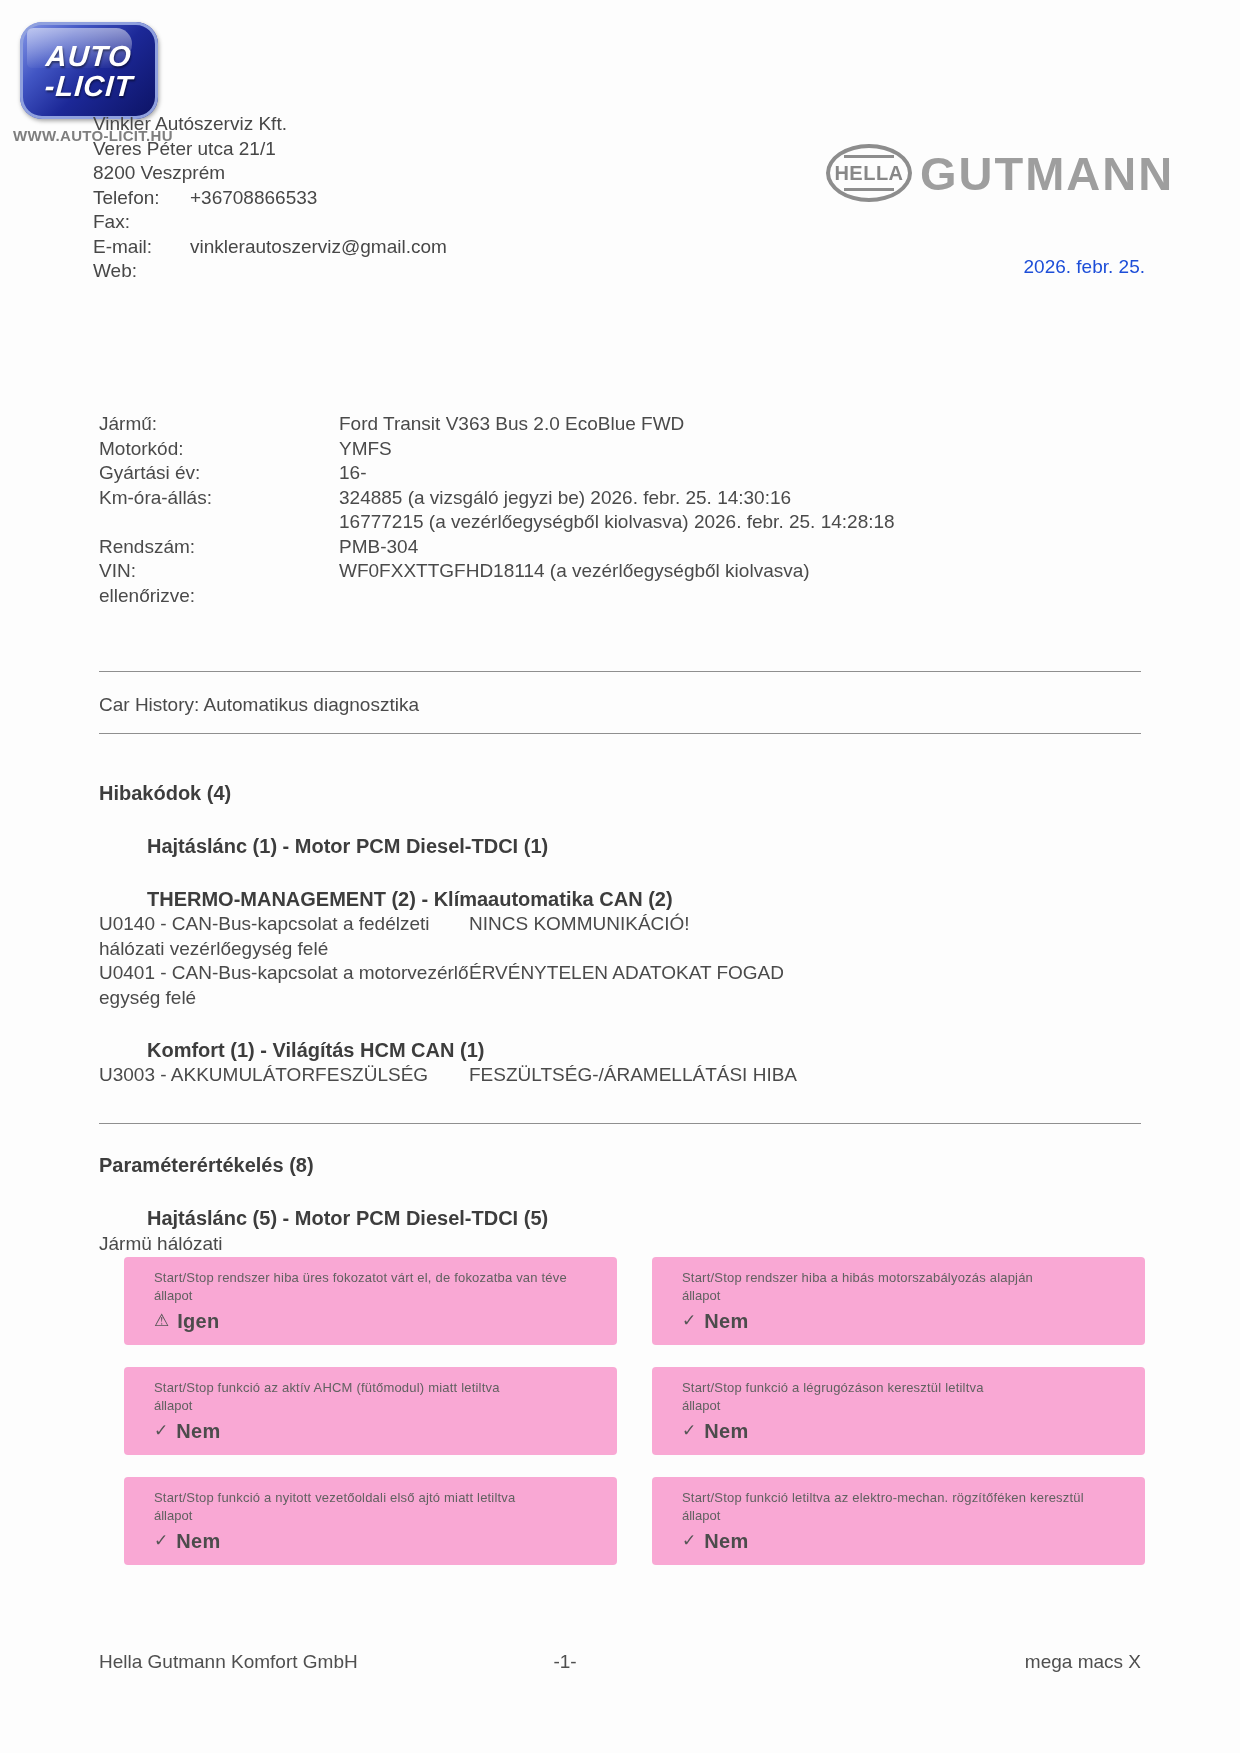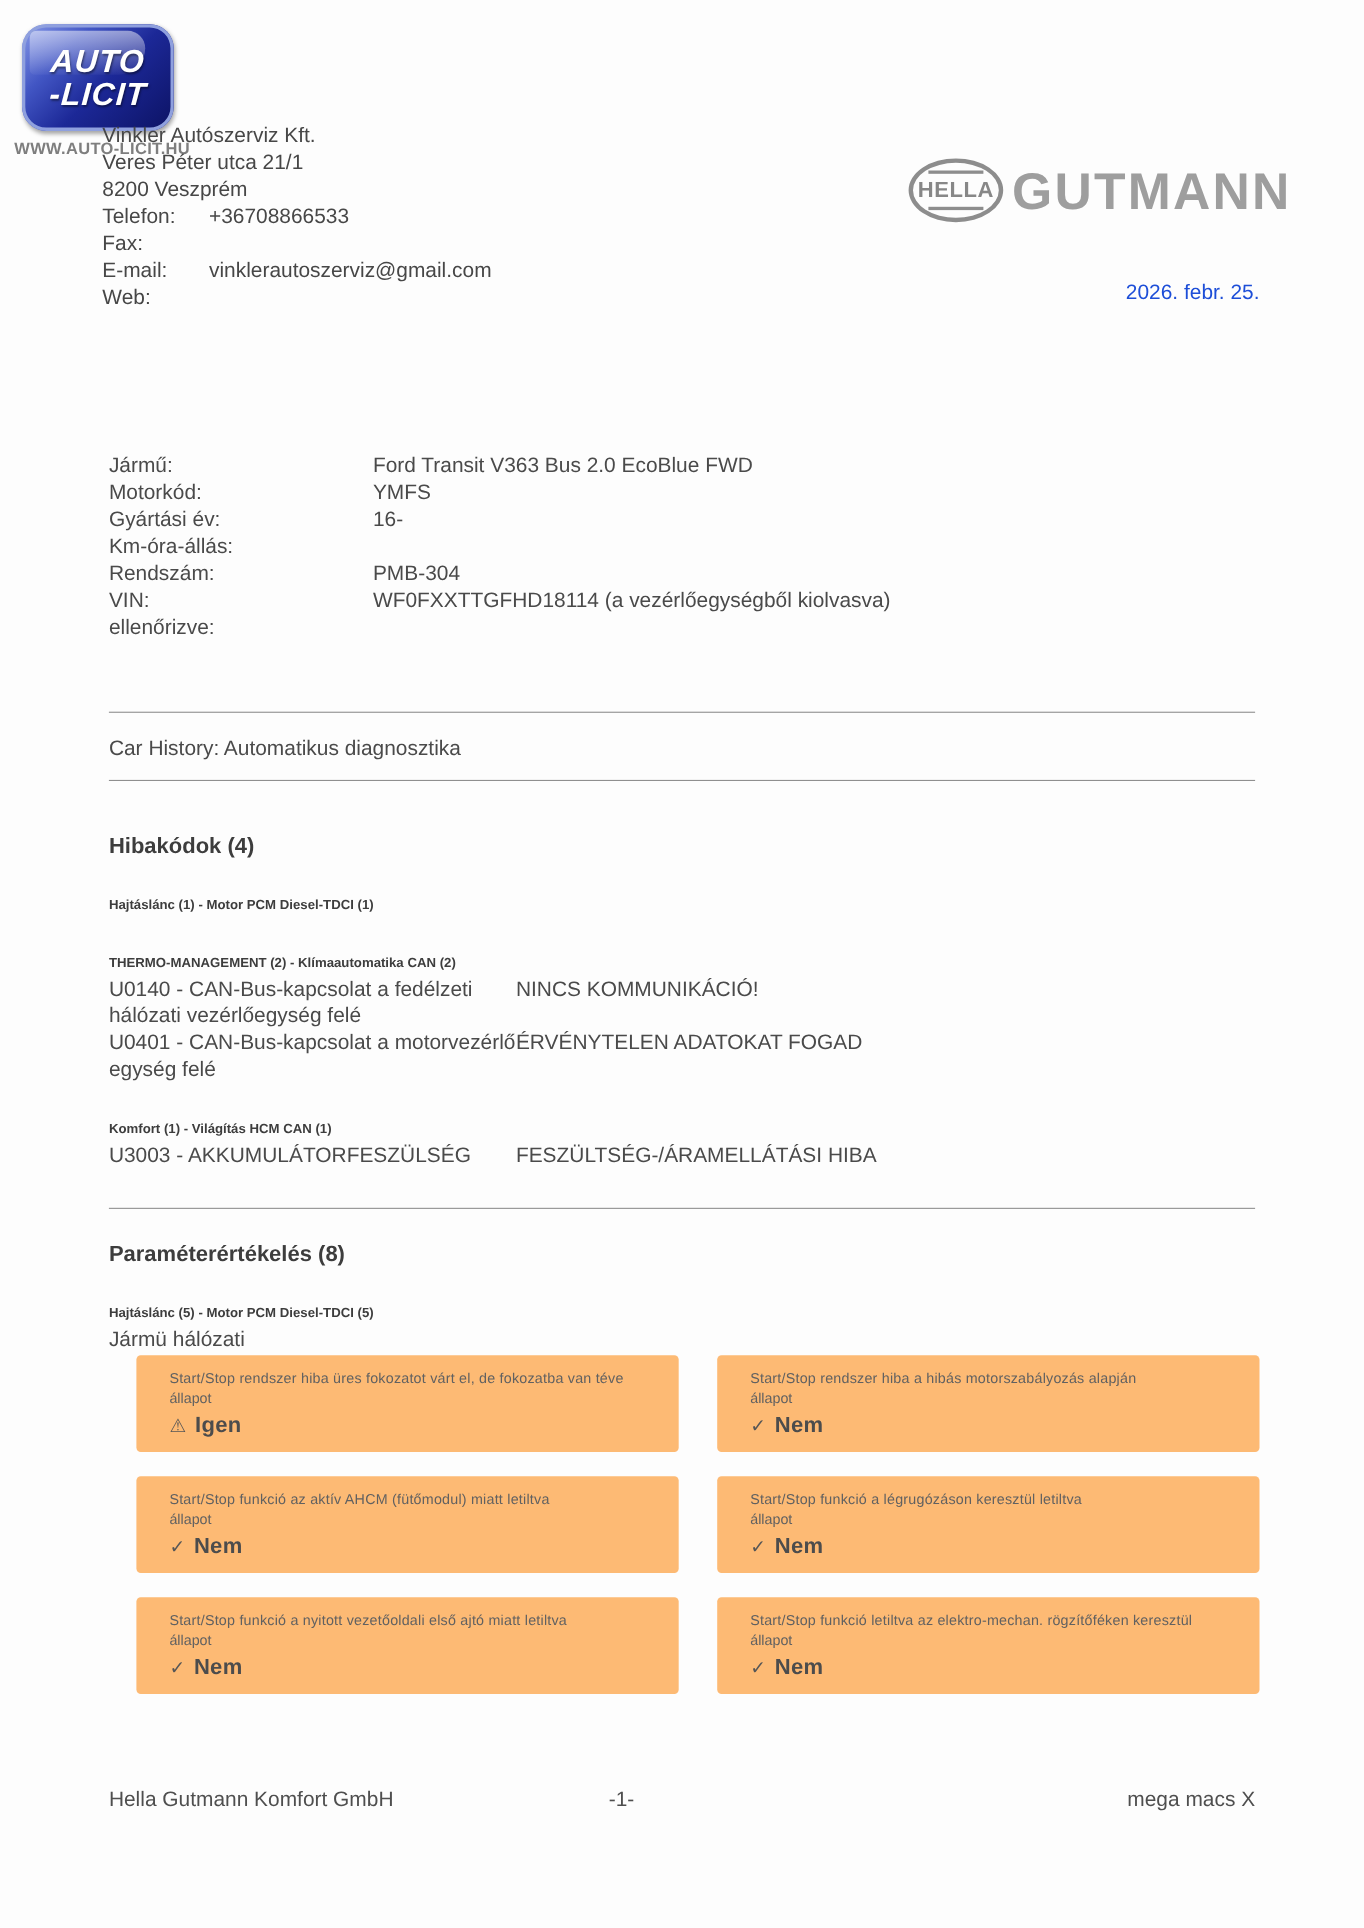--- a/index.html
+++ b/index.html
@@ -65,33 +65,33 @@
   .rule{ border:none; border-top:1px solid #8f8f8f; height:0; }
   .rule-1{ margin-top:63px; }
   .rule-2{ margin-top:16px; }
   .rule-3{ margin-top:35px; }
 
   .car-history{ margin-top:21px; font-size:19px; line-height:24px; color:#4a4a4a; }
 
   .section-title{ margin-top:46px; font-size:20px; line-height:26px; font-weight:bold; color:#3d3d3d; }
   .section-title.params{ margin-top:28px; }
   .group{ margin-bottom:24px; }
-  .group-heading{ margin-top:28px; font-size:12px; line-height:25px; font-weight:bold; color:#3d3d3d; }
+  .group-heading{ margin-top:28px; font-size:20px; line-height:25px; font-weight:bold; color:#3d3d3d;margin-left:48px; }
   .dtc-row{ display:grid; grid-template-columns:370px 1fr; column-gap:0; font-size:19px; line-height:24.5px; color:#4a4a4a; }
   .dtc-status{ padding-top:0; }
 
   .subheading{ font-size:19px; line-height:25px; color:#4a4a4a; }
 
   
   .cards{
     margin-top:1px; margin-left:25px; width:1021px;
     display:grid; grid-template-columns:493px 493px; column-gap:35px; row-gap:22px;
   }
   .card{
-    background:#fdba74; border-radius:4px; min-height:78px;
+    background:#f9a8d4; border-radius:4px; min-height:78px;
     padding:12px 10px 12px 30px;
   }
   .card-title{ font-size:13px; line-height:18px; color:#616161; letter-spacing:.2px; white-space:nowrap; overflow:hidden; }
   .card-label{ font-size:13px; line-height:18px; color:#616161; }
   .card-status{ margin-top:5px; display:flex; align-items:center; gap:8px; }
   .card-status .icon{ font-size:17px; color:#565656; line-height:20px; }
   .card-status .val{ font-size:20px; font-weight:bold; color:#4c4c4c; letter-spacing:.3px; }
 
   
   .footer{
@@ -156,20 +156,24 @@
       <div class="v-row">
         <div class="v-label">Motorkód:</div>
         <div class="v-value">YMFS</div>
       </div>
       <div class="v-row">
         <div class="v-label">Gyártási év:</div>
         <div class="v-value">16-</div>
       </div>
       <div class="v-row">
         <div class="v-label">Km-óra-állás:</div>
+        <div class="v-value">
+          <div>324885 (a vizsgáló jegyzi be) 2026. febr. 25. 14:30:16</div>
+          <div>16777215 (a vezérlőegységből kiolvasva) 2026. febr. 25. 14:28:18</div>
+        </div>
       </div>
       <div class="v-row">
         <div class="v-label">Rendszám:</div>
         <div class="v-value">PMB-304</div>
       </div>
       <div class="v-row">
         <div class="v-label">VIN:</div>
         <div class="v-value">WF0FXXTTGFHD18114 (a vezérlőegységből kiolvasva)</div>
       </div>
       <div class="v-row">

